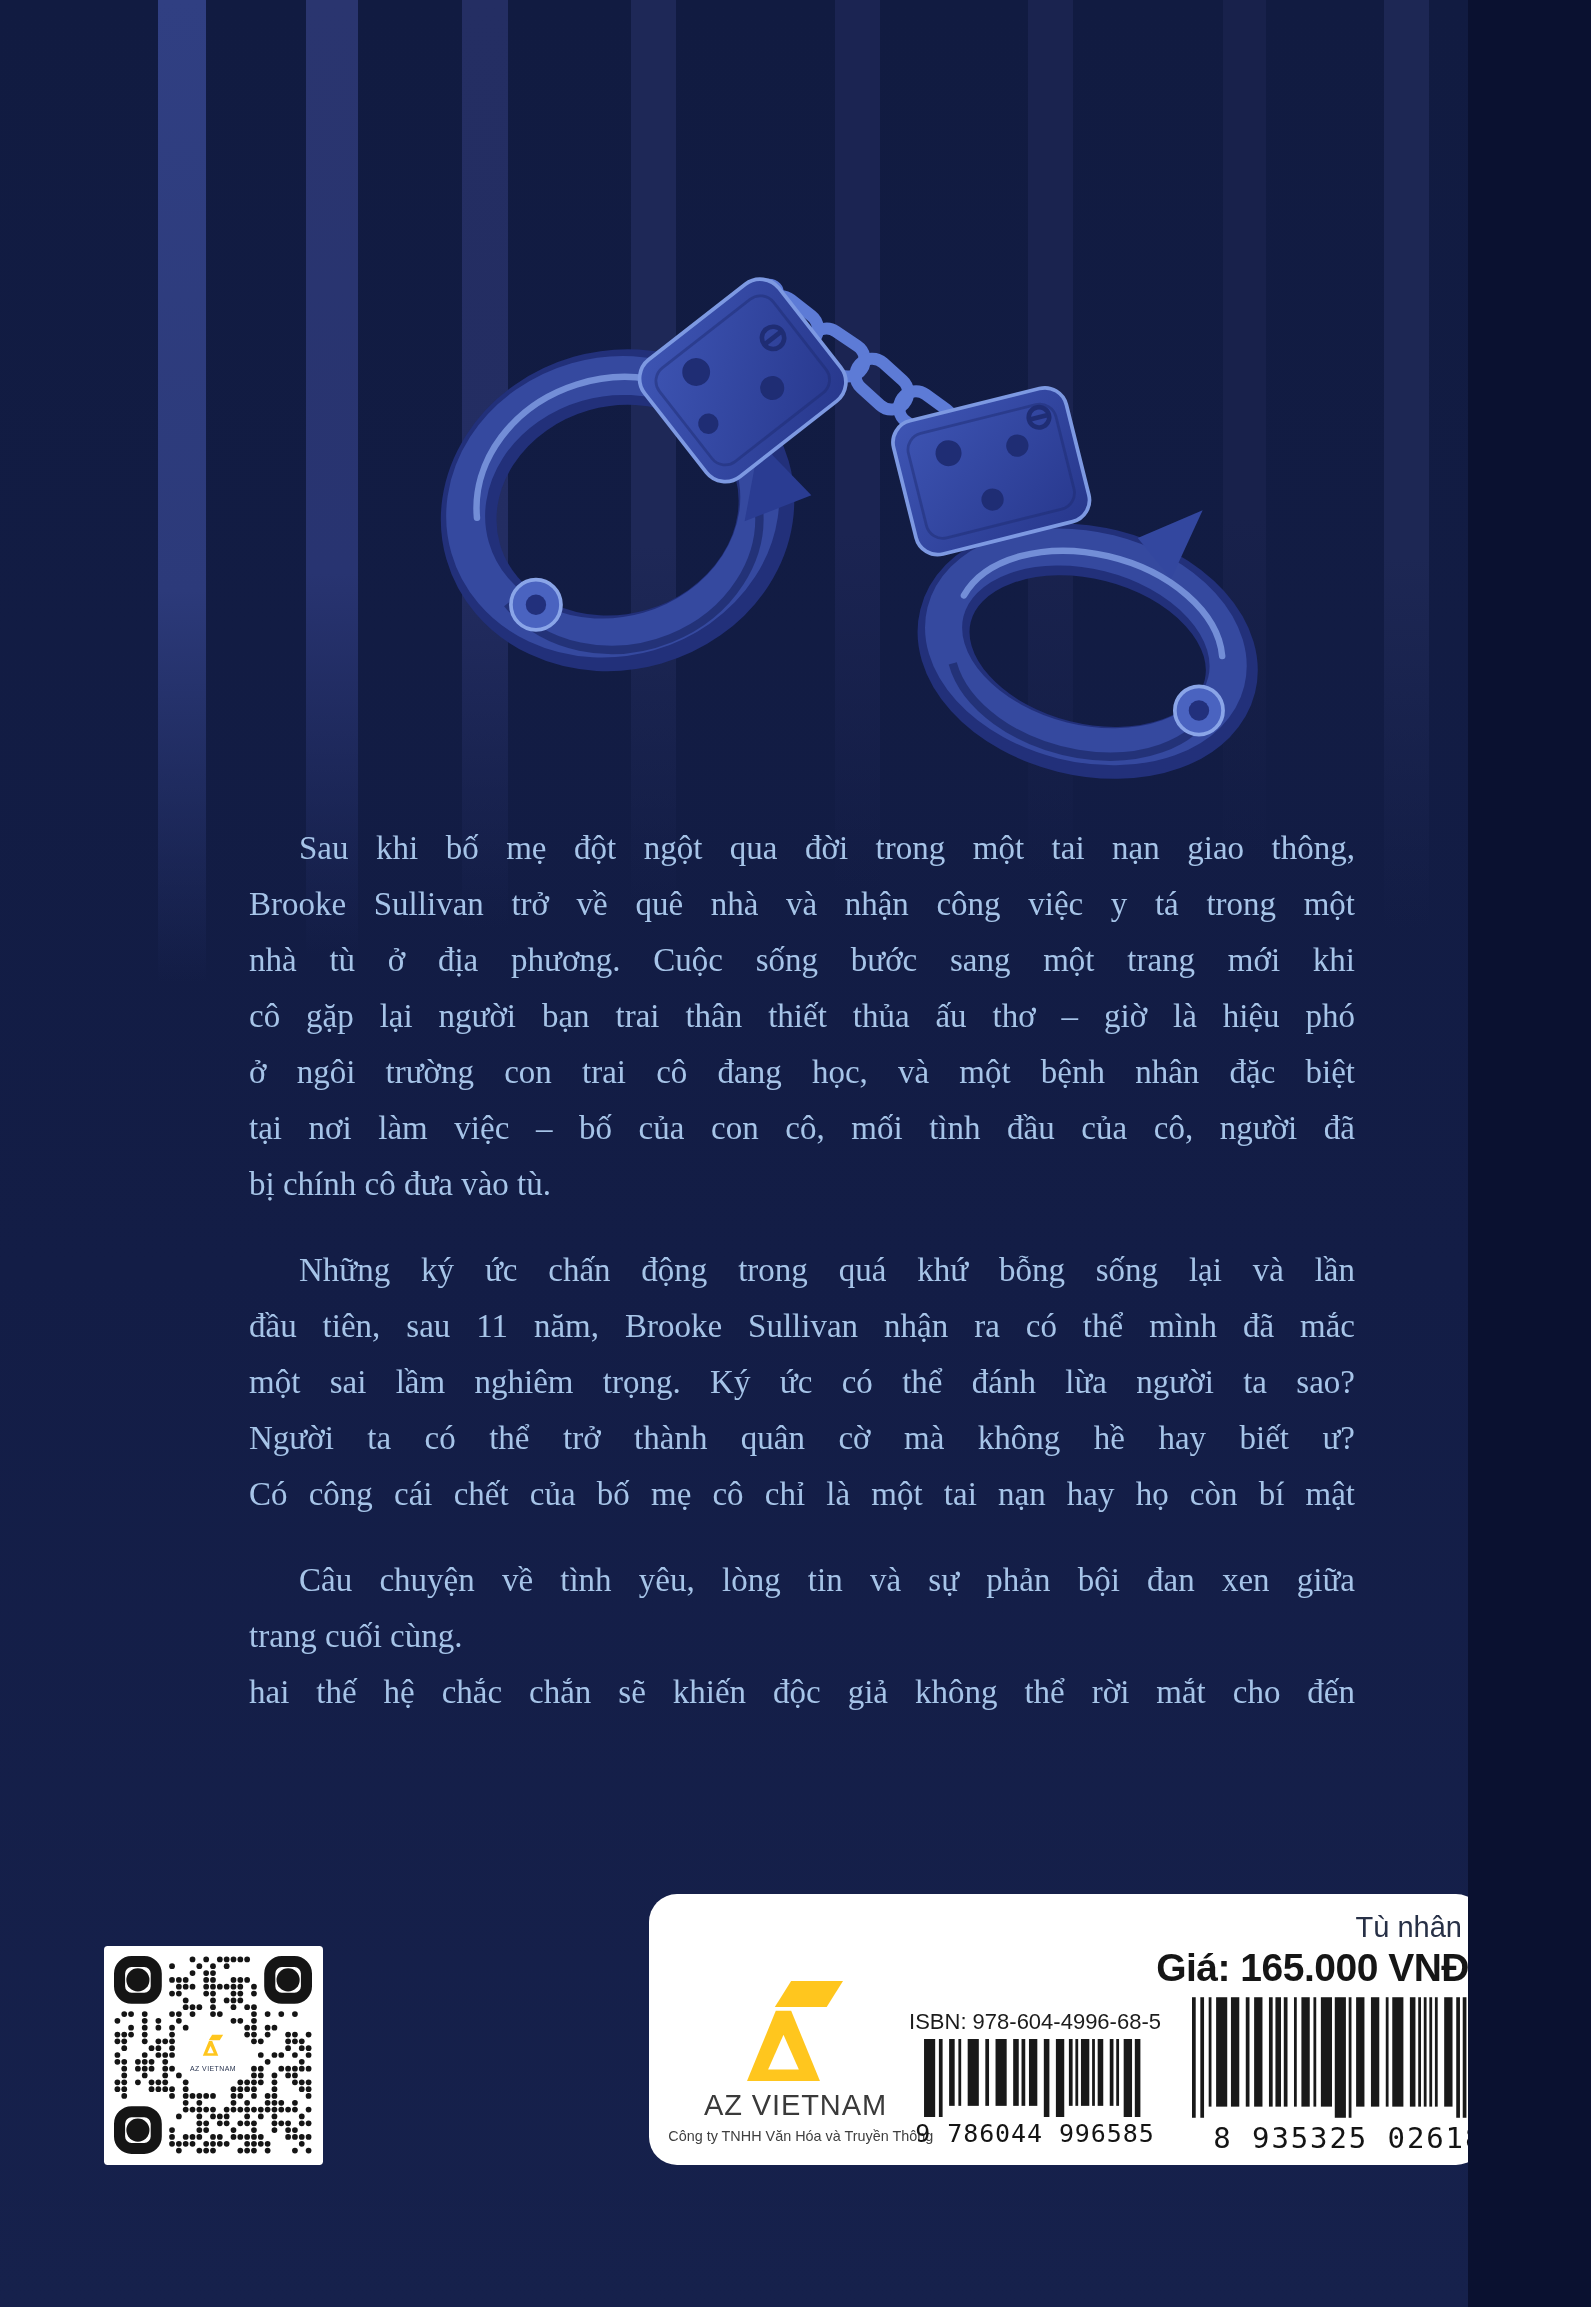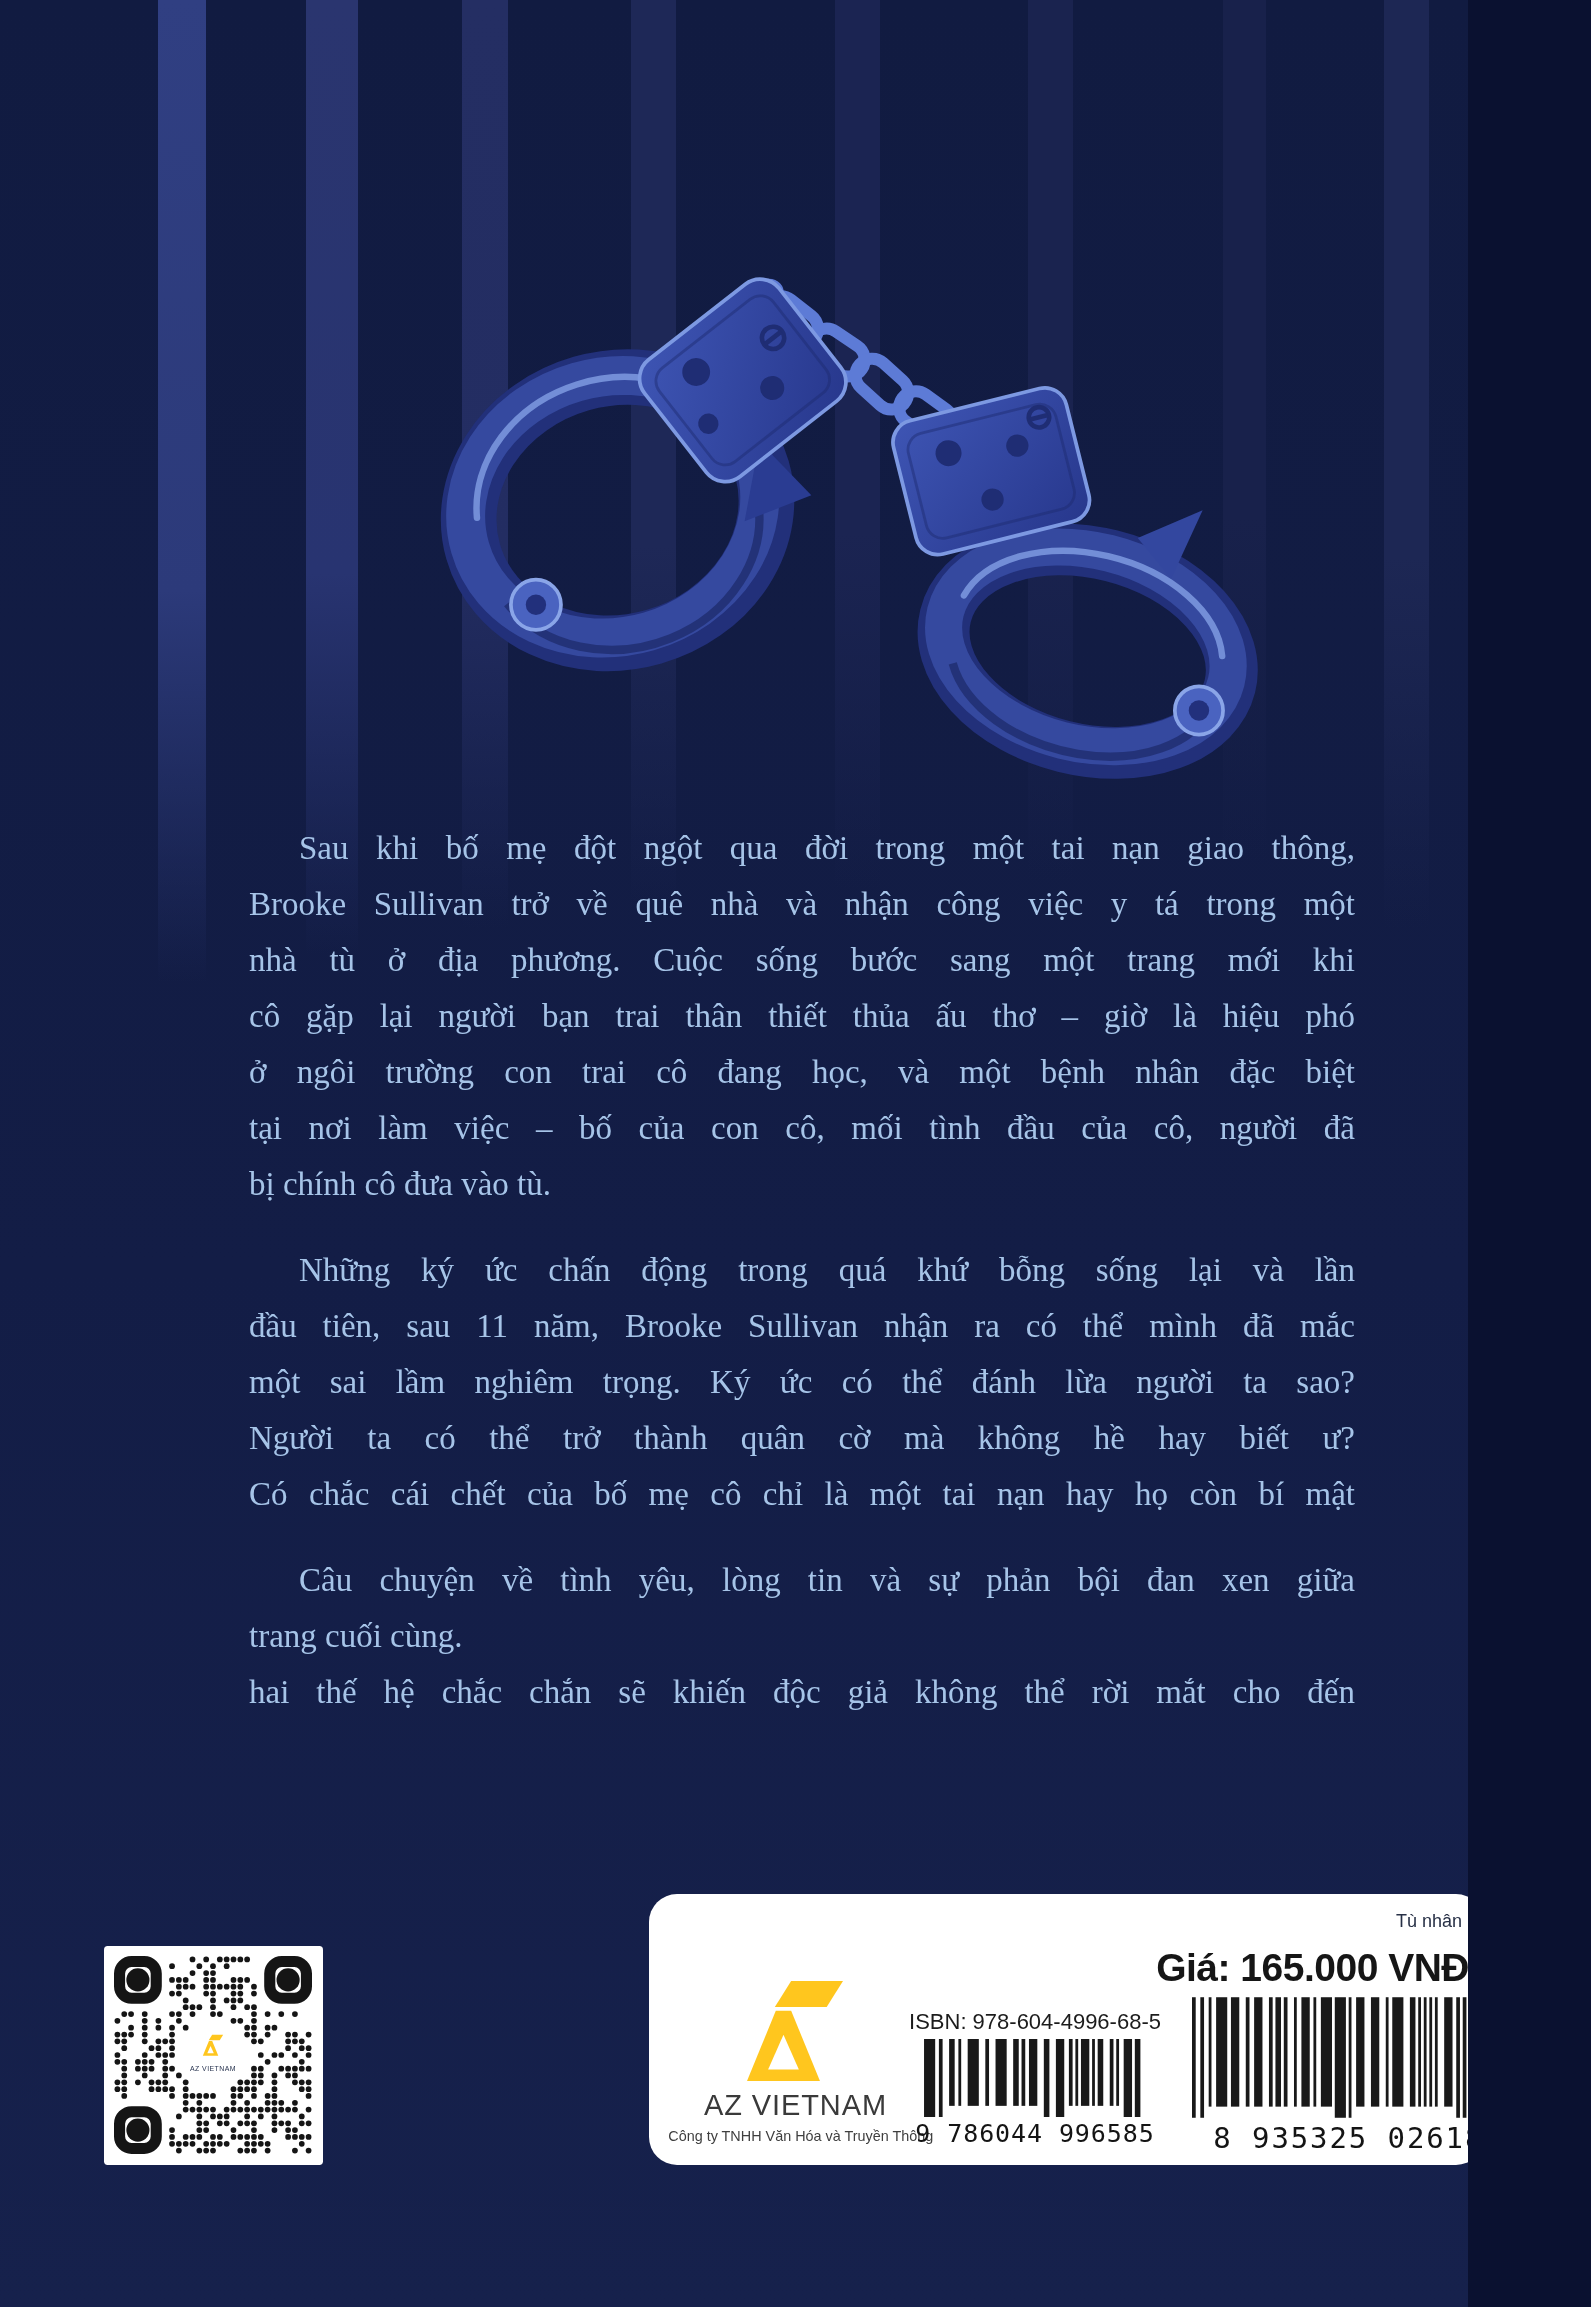--- a/index.html
+++ b/index.html
@@ -16,21 +16,21 @@
             font-size:33px;line-height:56px;color:#a6c4e8;}
   .para{margin:0 0 30px 0;}
   .line{text-align:justify;text-align-last:justify;}
   .line.last{text-align-last:left;}
   .line.first{text-indent:50px;}
   
   .qrbox{position:absolute;left:104px;top:1946px;width:219px;height:219px;background:#ffffff;border-radius:3.7px;}
   .qrbox svg{position:absolute;left:10.2px;top:10.2px;}
   
   .label{position:absolute;left:649px;top:1894px;width:835px;height:271px;background:#ffffff;border-radius:28px;}
-  .label .title{position:absolute;right:22px;top:16.7px;font-size:18px;color:#273046;}
+  .label .title{position:absolute;right:22px;top:16.7px;font-size:29px;color:#273046;}
   .label .price{position:absolute;right:15px;top:52px;font-size:39px;font-weight:bold;color:#161616;letter-spacing:-0.5px;}
   .label .isbn-text{position:absolute;left:256px;top:115px;width:260px;text-align:center;font-size:22px;color:#1c1c1c;}
   .label .bc-isbn{position:absolute;left:275px;top:145px;}
   .label .bc-ean{position:absolute;left:543px;top:103px;}
   .label .digits{position:absolute;font-family:"DejaVu Sans Mono","Liberation Mono",monospace;color:#141414;}
   .label .digits.isbn{left:258px;top:225px;width:256px;text-align:center;font-size:25px;letter-spacing:0.9px;}
   .label .digits.ean{left:564px;top:227px;width:291px;text-align:center;font-size:29px;letter-spacing:1.9px;}
   .label .azlogo{position:absolute;left:98px;top:87px;}
   .label .pubname{position:absolute;left:28px;top:195px;width:237px;text-align:center;font-size:29px;letter-spacing:0.9px;color:#3a3a3a;}
   .label .pubco{position:absolute;left:9.3px;top:234px;width:275px;text-align:right;font-size:14.4px;color:#3f3f3f;}
@@ -122,21 +122,21 @@
         <div class="line">cô gặp lại người bạn trai thân thiết thủa ấu thơ – giờ là hiệu phó</div>
         <div class="line">ở ngôi trường con trai cô đang học, và một bệnh nhân đặc biệt</div>
         <div class="line">tại nơi làm việc – bố của con cô, mối tình đầu của cô, người đã</div>
         <div class="line last">bị chính cô đưa vào tù.</div>
       </div>
       <div class="para">
         <div class="line first">Những ký ức chấn động trong quá khứ bỗng sống lại và lần</div>
         <div class="line">đầu tiên, sau 11 năm, Brooke Sullivan nhận ra có thể mình đã mắc</div>
         <div class="line">một sai lầm nghiêm trọng. Ký ức có thể đánh lừa người ta sao?</div>
         <div class="line">Người ta có thể trở thành quân cờ mà không hề hay biết ư?</div>
-        <div class="line">Có chắc cái chết của bố mẹ cô chỉ là một tai nạn hay họ còn bí mật</div>
+        <div class="line">Có công cái chết của bố mẹ cô chỉ là một tai nạn hay họ còn bí mật</div>
       </div>
       <div class="para">
         <div class="line first">Câu chuyện về tình yêu, lòng tin và sự phản bội đan xen giữa</div>
         <div class="line last">trang cuối cùng.</div>
         <div class="line">hai thế hệ chắc chắn sẽ khiến độc giả không thể rời mắt cho đến</div>
       </div>
     </div>
 
   <div class="qrbox">
     <svg id="qr" width="198" height="198" viewBox="0 0 214 214">

